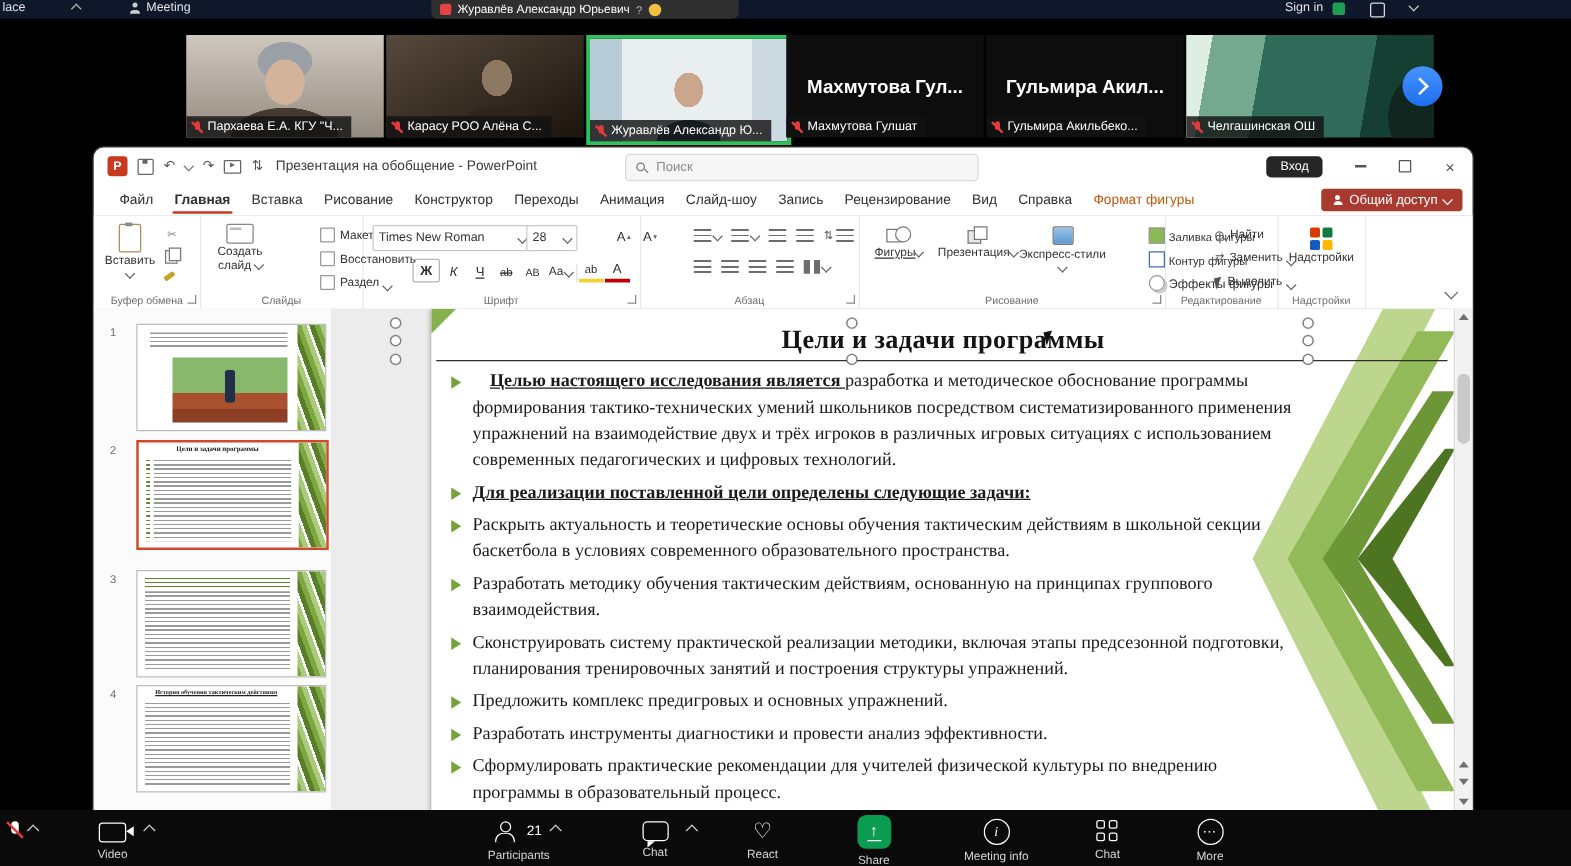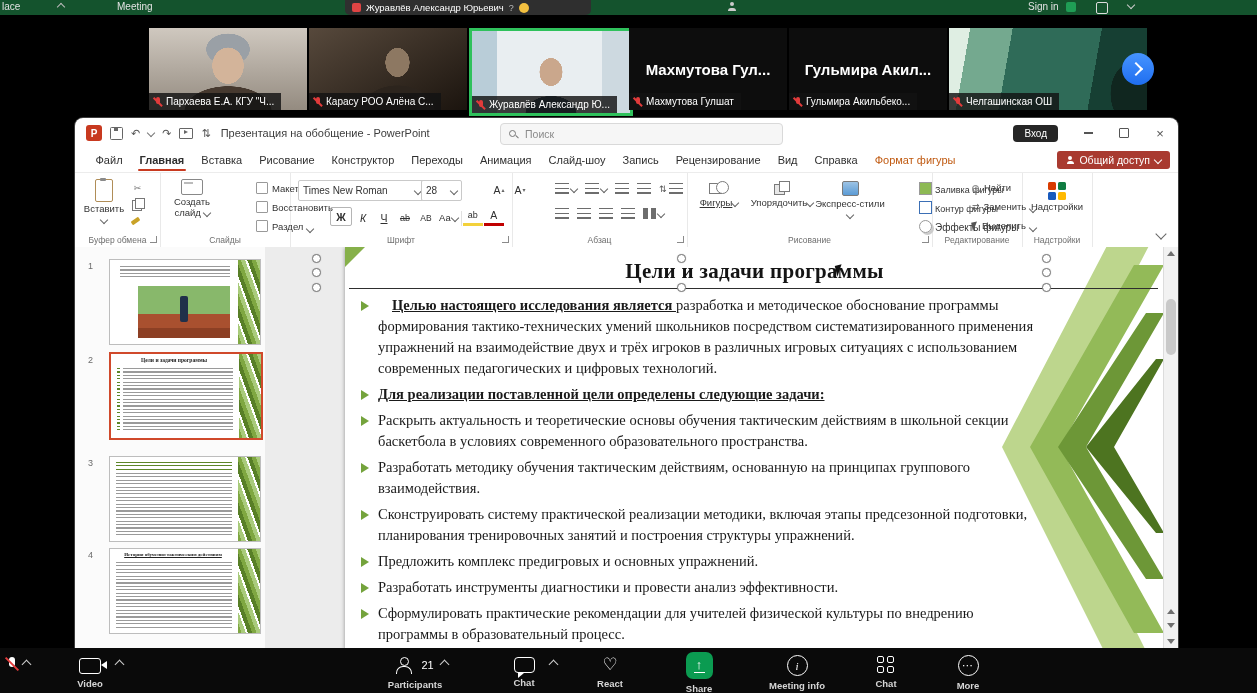--- a/index.html
+++ b/index.html
@@ -1,21 +1,21 @@
 <!DOCTYPE html>
 <html><head>
 <meta charset="utf-8">
 <style>
   html,body{margin:0;padding:0;background:#000;}
   #screen{position:relative;width:1257px;height:693px;background:#000;overflow:hidden;
           font-family:"Liberation Sans","DejaVu Sans",sans-serif;-webkit-font-smoothing:antialiased;}
   .ab{position:absolute;}
 
   
-  .topbar{position:absolute;top:0;left:0;right:0;height:15px;background:#14532d;color:#e3e3e3;font-size:10px;text-align:center;}
+  .topbar{position:absolute;top:0;left:0;right:0;height:15px;background:#0f172a;color:#e3e3e3;font-size:10px;}
   .cvu{display:inline-block;width:5px;height:5px;border-top:1.5px solid #bbb;border-left:1.5px solid #bbb;transform:rotate(45deg);}
   .cvd{display:inline-block;width:5px;height:5px;border-right:1.3px solid currentColor;border-bottom:1.3px solid currentColor;transform:rotate(45deg);}
   .person-ico{width:9px;height:9px;position:relative;display:inline-block;}
   .person-ico::before{content:"";position:absolute;left:2.5px;top:0;width:4px;height:4px;border-radius:50%;background:#ccc;}
   .person-ico::after{content:"";position:absolute;left:0.5px;bottom:0;width:8px;height:3.5px;border-radius:3px 3px 0 0;background:#ccc;}
   .tb-pill{position:absolute;left:345px;top:0;height:15px;width:232px;background:#2f2f2f;border-radius:0 0 5px 5px;display:flex;align-items:center;gap:5px;padding:0 7px;}
   .pill-ico{width:9px;height:9px;background:#e04444;border-radius:2px;flex:none;}
   .pill-title{font-size:9.5px;color:#fff;white-space:nowrap;overflow:hidden;}
   .pill-emoji{width:10px;height:10px;border-radius:50%;background:#f2c040;flex:none;}
 
@@ -143,21 +143,21 @@
   .hnd{position:absolute;width:7px;height:7px;border-radius:50%;background:#fff;border:1px solid #7a7a7a;box-shadow:0 0 1px rgba(0,0,0,.35);}
   .mouse-cursor{position:absolute;width:0;height:0;border-left:7px solid #111;border-bottom:11px solid transparent;transform:rotate(-14deg);}
   .vscroll{position:absolute;right:0;top:0;bottom:0;width:14px;background:#f2f2f2;border-left:1px solid #dcdcdc;}
   .triU{width:0;height:0;border-left:4px solid transparent;border-right:4px solid transparent;border-bottom:5px solid #707070;position:absolute;left:3px;}
   .triD{width:0;height:0;border-left:4px solid transparent;border-right:4px solid transparent;border-top:5px solid #707070;position:absolute;left:3px;}
   .vs-thumb{position:absolute;left:2px;right:2px;top:52px;height:56px;background:#c9c9c9;border-radius:5px;}
 
   
   .bt{position:absolute;left:0;right:0;bottom:0;height:45px;background:#0a0a0a;}
   .bt-item{position:absolute;top:7px;width:70px;display:flex;flex-direction:column;align-items:center;color:#fff;}
-  .bt-label{font-size:9.5px;color:#d6d6d6;margin-top:4px;white-space:nowrap;font-weight:bold;}
+  .bt-label{font-size:9.5px;color:#d6d6d6;margin-top:4px;white-space:nowrap;}
   .bt-row{display:flex;align-items:center;gap:5px;height:20px;}
   .caretU{position:absolute;right:2px;top:6px;width:6px;height:6px;border-top:1.6px solid #cfcfcf;border-left:1.6px solid #cfcfcf;transform:rotate(45deg);}
   .ic-cam{width:20px;height:14px;border:1.7px solid #fff;border-radius:3px;position:relative;margin-top:3px;}
   .ic-cam::after{content:"";position:absolute;right:-7px;top:2px;border-left:6px solid #fff;border-top:4px solid transparent;border-bottom:4px solid transparent;transform:scaleX(-1);}
   .ic-ppl{width:20px;height:17px;position:relative;}
   .ic-ppl::before{content:"";position:absolute;left:4px;top:0;width:7px;height:7px;border:1.6px solid #fff;border-radius:50%;}
   .ic-ppl::after{content:"";position:absolute;left:0;bottom:0;width:14px;height:7px;border:1.6px solid #fff;border-bottom:0;border-radius:7px 7px 0 0;}
   .bt-count{font-size:11px;color:#fff;}
   .ic-chat{width:19px;height:14px;border:1.7px solid #fff;border-radius:4px;position:relative;margin-top:2px;}
   .ic-chat::after{content:"";position:absolute;left:3px;bottom:-6px;border-top:5px solid #fff;border-right:6px solid transparent;}
@@ -402,21 +402,21 @@
         <div class="rg-label">Абзац</div>
       </div>
 
       <div class="rg" style="left:612px;width:245px;">
         <div class="bigbtn" style="left:4px;top:8px;width:56px;text-decoration:underline;">
           <span class="shape-ico" style="display:block;"></span>
           <span>Фигуры</span><span class="cvd" style="color:#666;"></span>
         </div>
         <div class="bigbtn" style="left:62px;top:8px;width:66px;">
           <span class="arr-ico" style="display:block;"></span>
-          <span>Упорядочить</span><span class="cvd" style="color:#666;"></span>
+          <span>Презентация</span><span class="cvd" style="color:#666;"></span>
         </div>
         <div class="bigbtn" style="left:128px;top:8px;width:70px;">
           <span class="qs-ico" style="display:block;"></span>
           <span>Экспресс-стили</span><span class="cvd" style="color:#666;"></span>
         </div>
         <div class="rrow" style="left:200px;top:9px;gap:3px;font-size:9px;">
             <span class="fill-ico"></span>
             <span>Заливка фигуры</span>
           </div>
         <div class="rrow" style="left:200px;top:28px;gap:3px;font-size:9px;">

